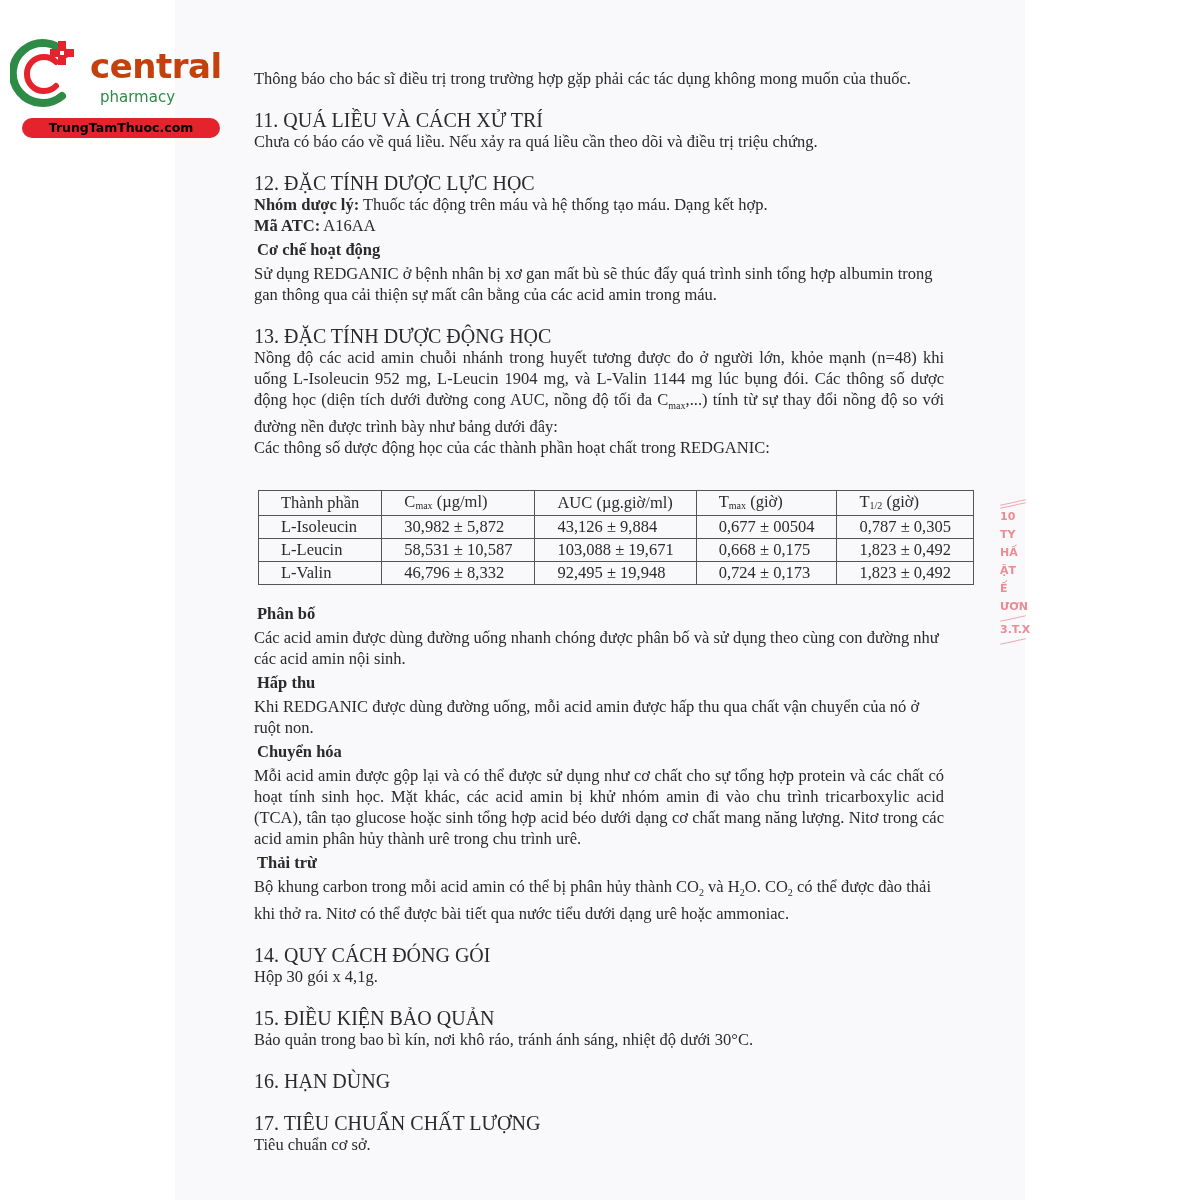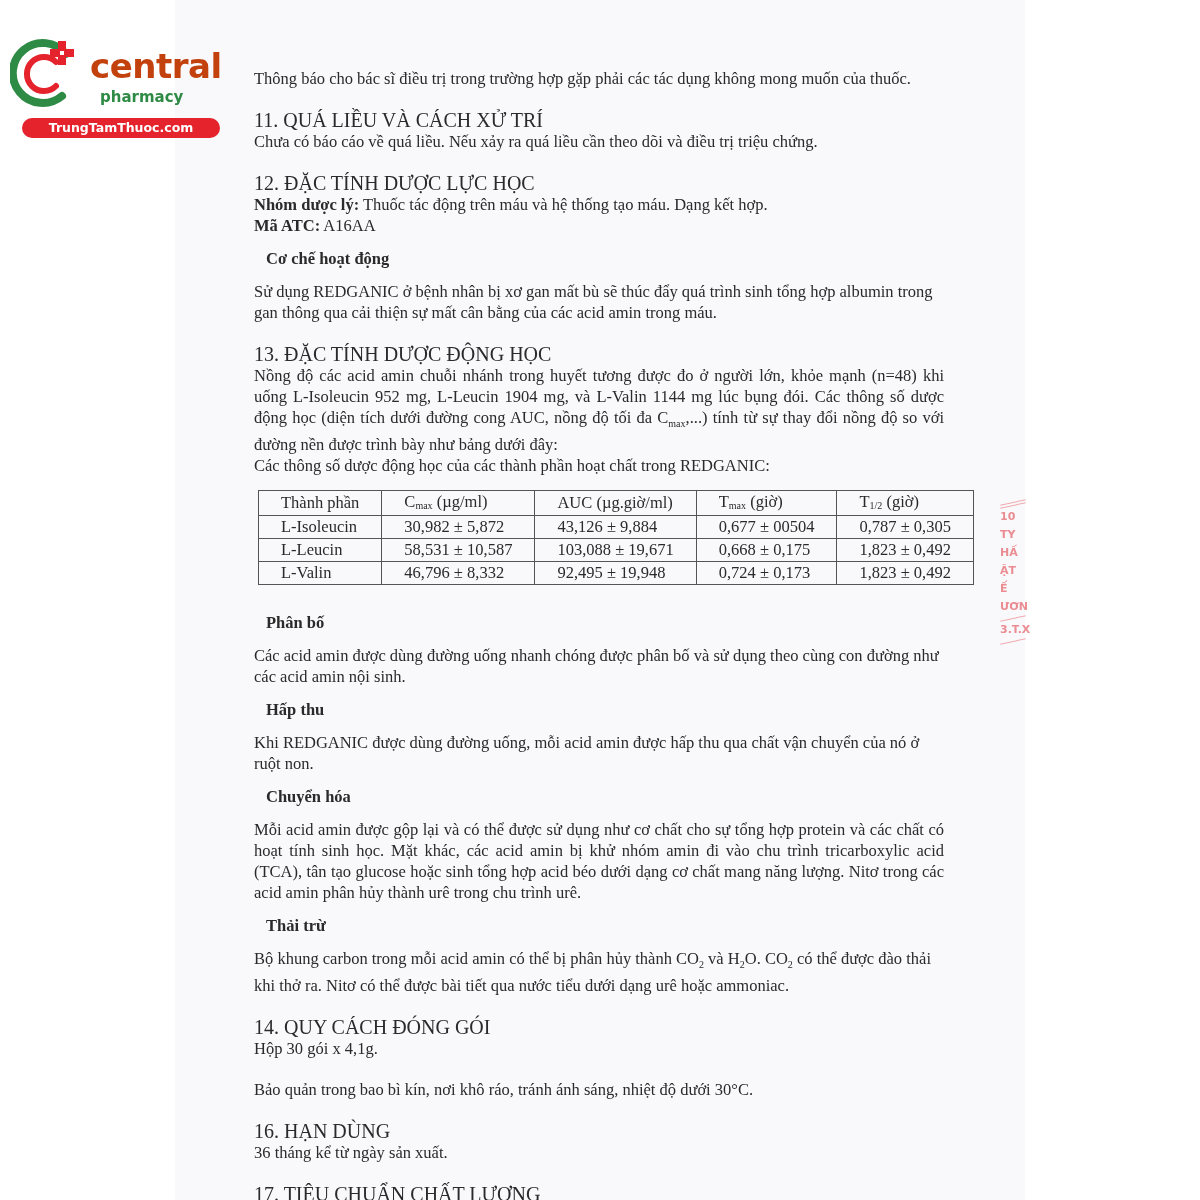--- a/index.html
+++ b/index.html
@@ -12,30 +12,30 @@
   .page {
     position: absolute; left: 175px; top: 0; width: 850px; height: 1200px;
     background: #f9f9fb;
   }
   
   .logo { position: absolute; left: 10px; top: 38px; width: 205px; height: 100px; }
   .logo-mark { position: absolute; left: 0; top: 0; width: 72px; height: 72px; }
   .logo-word { position: absolute; left: 80px; top: 8px; font-family: "DejaVu Sans", sans-serif;
     font-weight: bold; font-size: 34px; color: #c2410c; letter-spacing: -0.5px; line-height: 40px; }
   .logo-sub { position: absolute; left: 90px; top: 50px; font-family: "DejaVu Sans", sans-serif;
-    font-weight: bold; font-size: 15px; color: #2e8b45; line-height: 18px; }
+    font-weight: normal; font-size: 15px; color: #2e8b45; line-height: 18px; }
   .logo-pill { position: absolute; left: 12px; top: 80px; width: 198px; height: 20px;
-    background: #e4232c; border-radius: 10px; color: #ffffff; text-align: center;
+    background: #e4232c; border-radius: 10px; color: #000000; text-align: center;
     font-family: "DejaVu Sans", sans-serif; font-weight: bold; font-size: 12.5px; line-height: 20px; }
 
   
   .doc { position: absolute; left: 254px; top: 68px; width: 690px; font-size: 16.5px; line-height: 21px; }
   .p { margin: 0; }
   .h { margin: 0; font-weight: normal; font-size: 20px; line-height: 22px; }
-  .sub { margin: 12px; font-weight: bold; }
+  .sub { margin: 3px; font-weight: bold; }
   .gap { height: 20px; }
   .justify { text-align: justify; }
   .b { font-weight: bold; }
 
   
   .kt { position: absolute; left: 258px; top: 490px; width: 680px; border-collapse: collapse;
     font-size: 16.5px; line-height: 20px; }
   .kt td { border: 1.5px solid #555; padding: 1px 22px; white-space: nowrap; height: 19px; }
   .kt td:nth-child(1) { width: 95px; }
   .kt td:nth-child(2) { width: 125px; }
@@ -128,25 +128,25 @@
   <p class="sub">Chuyển hóa</p>
   <p class="p justify">Mỗi acid amin được gộp lại và có thể được sử dụng như cơ chất cho sự tổng hợp protein và các chất có hoạt tính sinh học. Mặt khác, các acid amin bị khử nhóm amin đi vào chu trình tricarboxylic acid (TCA), tân tạo glucose hoặc sinh tổng hợp acid béo dưới dạng cơ chất mang năng lượng. Nitơ trong các acid amin phân hủy thành urê trong chu trình urê.</p>
   <p class="sub">Thải trừ</p>
   <p class="p"><span>Bộ khung carbon trong mỗi acid amin có thể bị phân hủy thành CO</span><sub style="font-size:10px">2</sub><span> và H</span><sub style="font-size:10px">2</sub><span>O. CO</span><sub style="font-size:10px">2</sub><span> có thể được đào thải khi thở ra. Nitơ có thể được bài tiết qua nước tiểu dưới dạng urê hoặc ammoniac.</span></p>
   <div class="gap"></div>
 
   <p class="h">14. QUY CÁCH ĐÓNG GÓI</p>
   <p class="p">Hộp 30 gói x 4,1g.</p>
   <div class="gap"></div>
 
+  <p class="h">15. ĐIỀU KIỆN BẢO QUẢN</p>
   <p class="p">Bảo quản trong bao bì kín, nơi khô ráo, tránh ánh sáng, nhiệt độ dưới 30°C.</p>
   <div class="gap"></div>
 
   <p class="h">16. HẠN DÙNG</p>
-  <p class="p">36 tháng kể từ ngày sản xuất.</p>
   <div class="gap"></div>
 
   <p class="h">17. TIÊU CHUẨN CHẤT LƯỢNG</p>
   <p class="p">Tiêu chuẩn cơ sở.</p>
 </div>
 
 <div class="stamp">
   <div class="line"></div>
     <div class="line"></div>
   <div>10</div>

